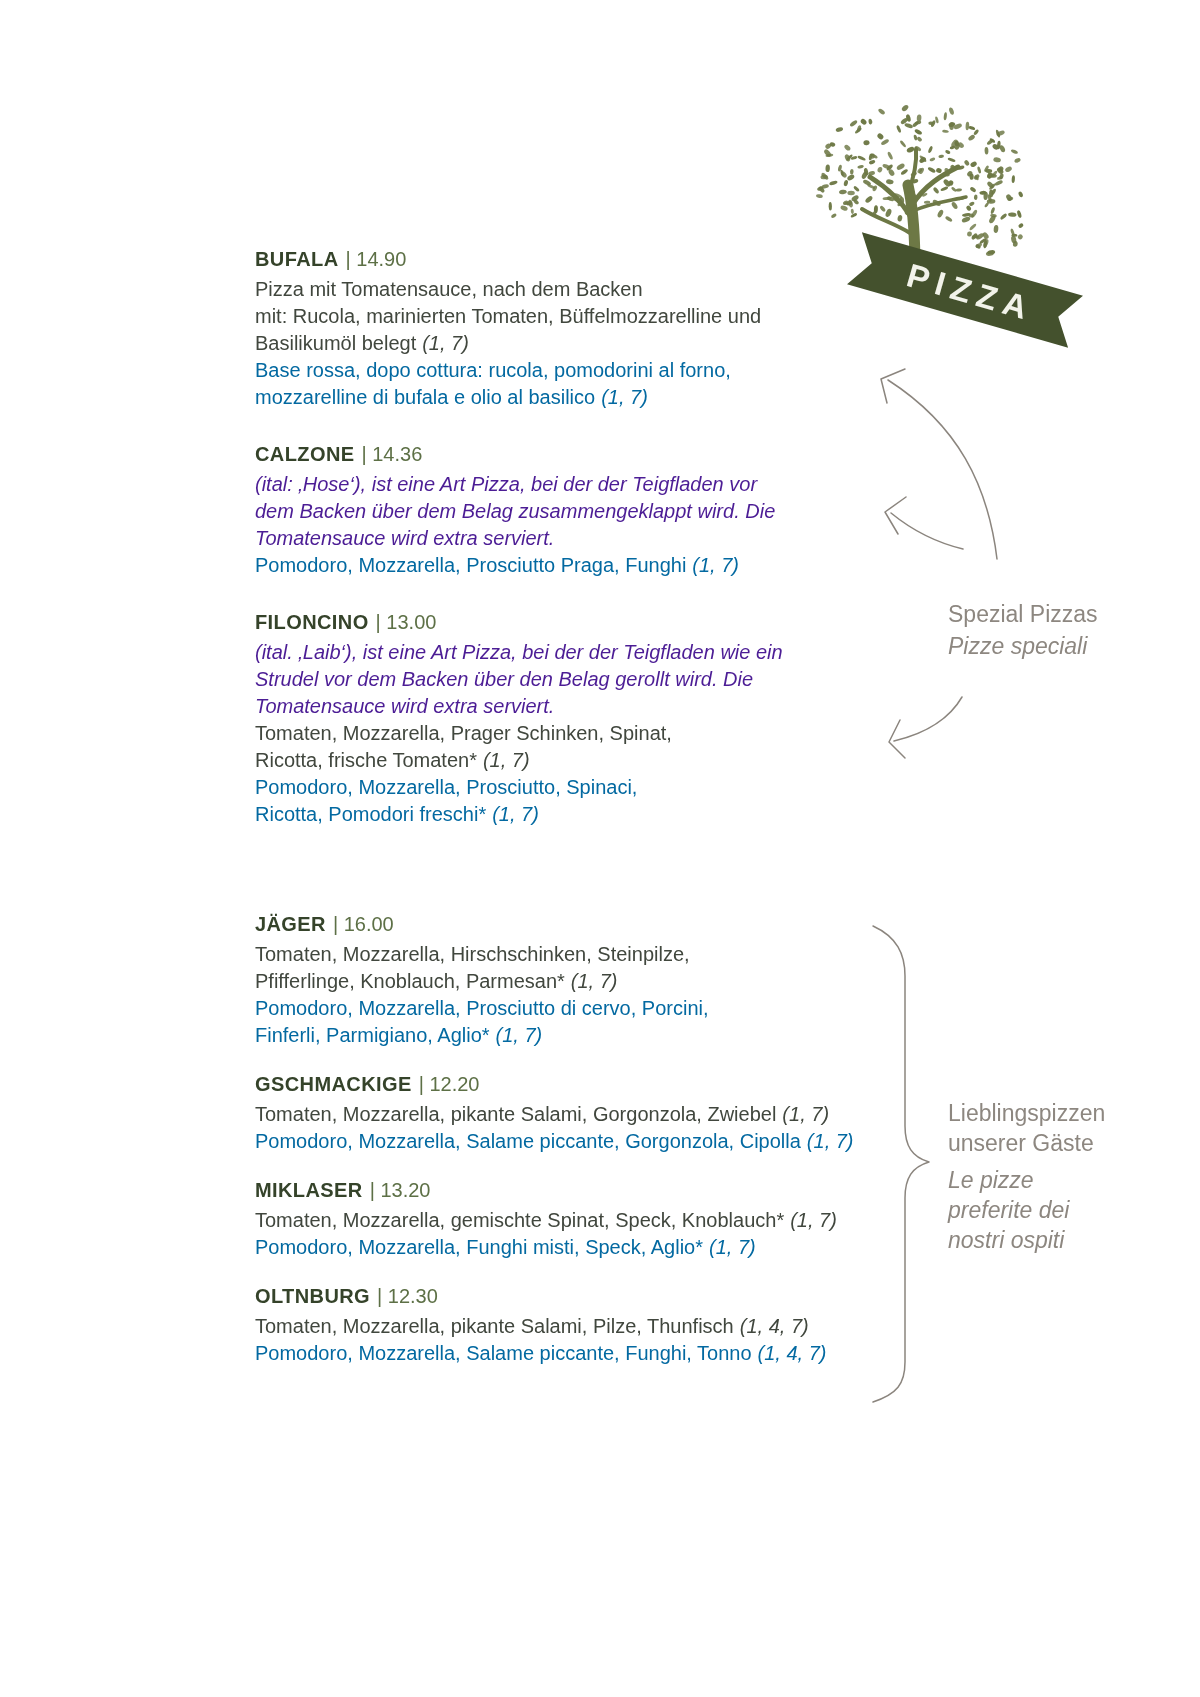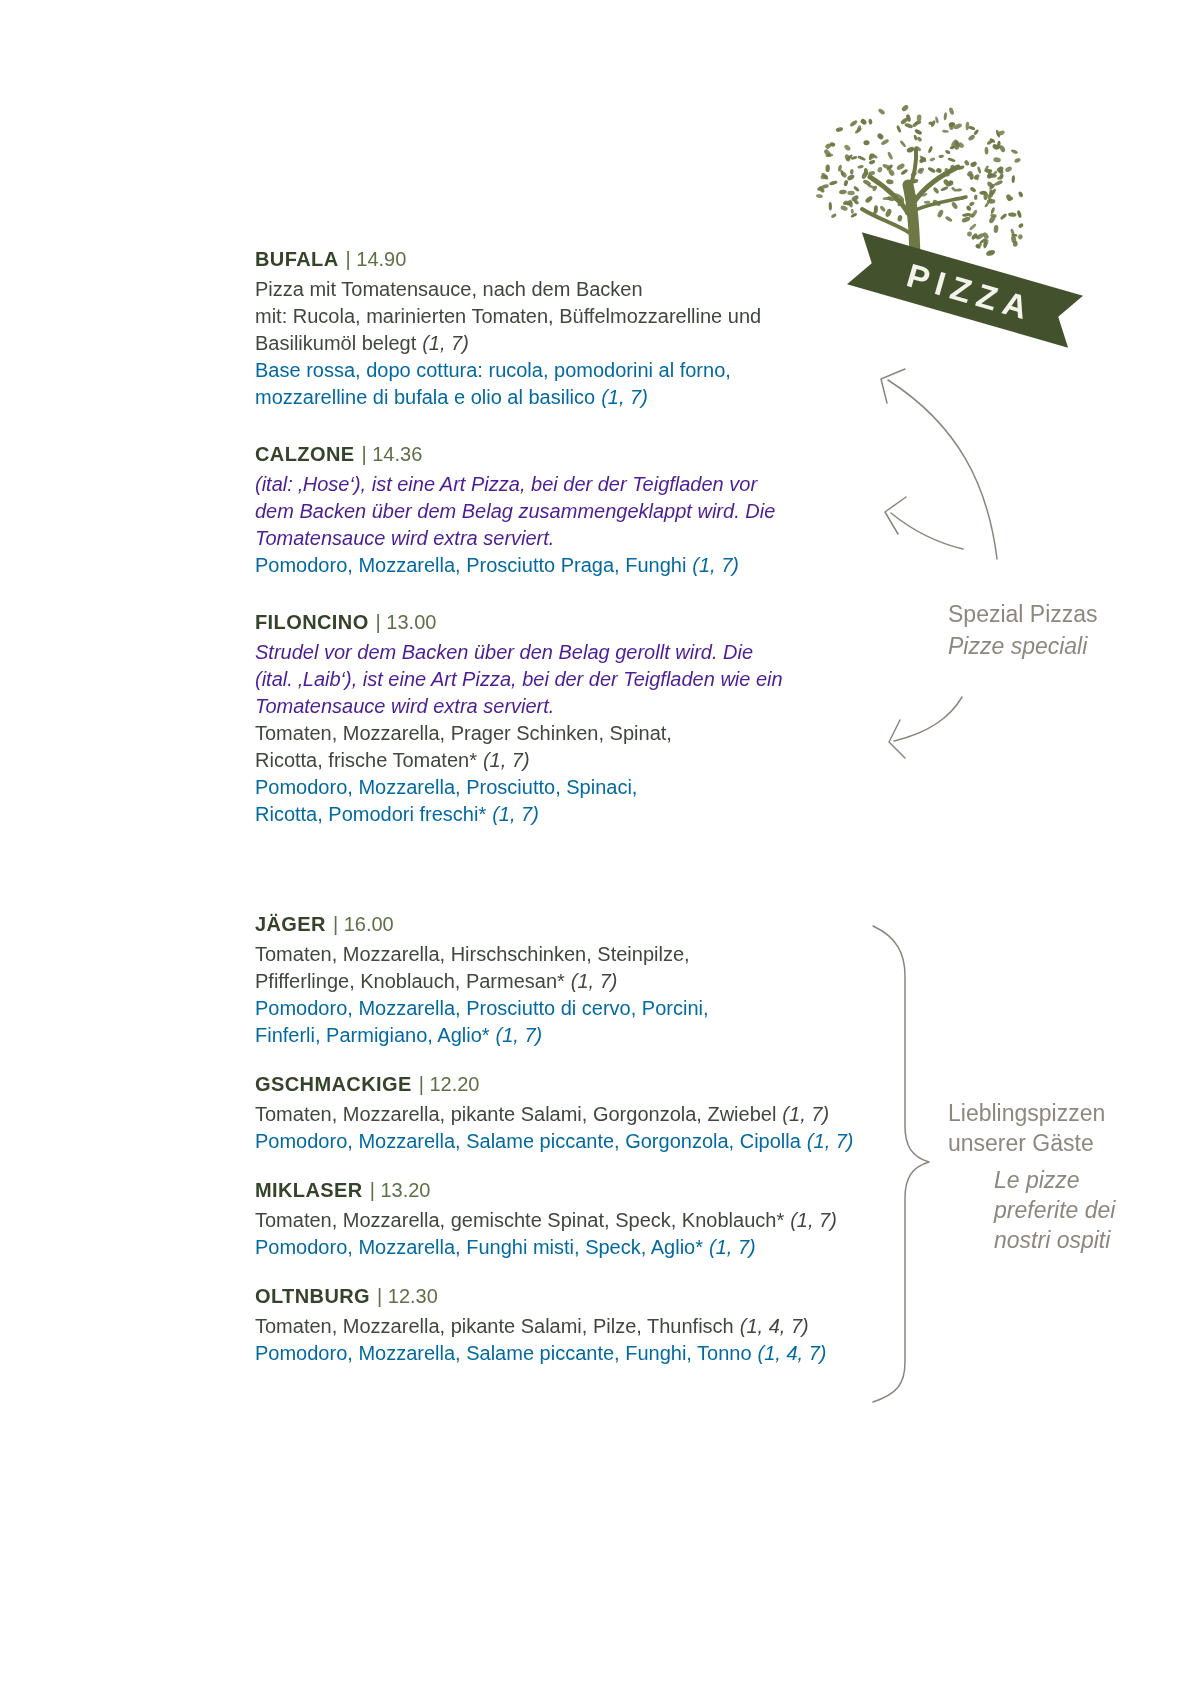--- a/index.html
+++ b/index.html
@@ -20,21 +20,21 @@
   .line{font-size:20px;line-height:27px;white-space:nowrap;}
   .de{color:#41473e;}
   .desc{color:#4c1d95;font-style:italic;}
   .it{color:#0369a1;}
   .alg{font-style:italic;text-align:center;}
   .alg:not(:empty){margin-left:6px;}
   
   #special-note{position:absolute;left:948px;top:598px;font-size:23px;line-height:32px;color:#8d8780;}
   #special-note .itl{font-style:italic;}
   #fav-note{position:absolute;left:948px;top:1098px;font-size:23px;line-height:30px;color:#8d8780;}
-  #fav-note .itl{font-style:italic;margin-left:46px;}
+  #fav-note .itl{font-style:italic;}
   #fav-note .gap{height:7px;}
   #annot-svg{position:absolute;left:0;top:0;pointer-events:none;}
   #logo{position:absolute;left:790px;top:85px;}
 </style>
 </head>
 <body>
 
 <div id="logo">
   <svg width="310" height="265" viewBox="0 0 310 265" xmlns="http://www.w3.org/2000/svg">
     <g id="leaves">
@@ -315,22 +315,22 @@
       <div class="line desc"><span>(ital: ‚Hose‘), ist eine Art Pizza, bei der der Teigfladen vor</span><span class="alg"></span></div>
       <div class="line desc"><span>dem Backen über dem Belag zusammengeklappt wird. Die</span><span class="alg"></span></div>
       <div class="line desc"><span>Tomatensauce wird extra serviert.</span><span class="alg"></span></div>
       <div class="line it"><span>Pomodoro, Mozzarella, Prosciutto Praga, Funghi</span><span class="alg">(1, 7)</span></div>
     </div>
 
     <div class="item">
       <div class="item-head">
         <span class="nm">FILONCINO</span><span class="pr">| 13.00</span>
       </div>
+      <div class="line desc"><span>(ital. ‚Laib‘), ist eine Art Pizza, bei der der Teigfladen wie ein</span><span class="alg"></span></div>
       <div class="line desc"><span>Strudel vor dem Backen über den Belag gerollt wird. Die</span><span class="alg"></span></div>
-      <div class="line desc"><span>(ital. ‚Laib‘), ist eine Art Pizza, bei der der Teigfladen wie ein</span><span class="alg"></span></div>
       <div class="line desc"><span>Tomatensauce wird extra serviert.</span><span class="alg"></span></div>
       <div class="line de"><span>Tomaten, Mozzarella, Prager Schinken, Spinat,</span><span class="alg"></span></div>
       <div class="line de"><span>Ricotta, frische Tomaten*</span><span class="alg">(1, 7)</span></div>
       <div class="line it"><span>Pomodoro, Mozzarella, Prosciutto, Spinaci,</span><span class="alg"></span></div>
       <div class="line it"><span>Ricotta, Pomodori freschi*</span><span class="alg">(1, 7)</span></div>
     </div>
   </div>
 
   <div class="group-spacer"></div>
 

